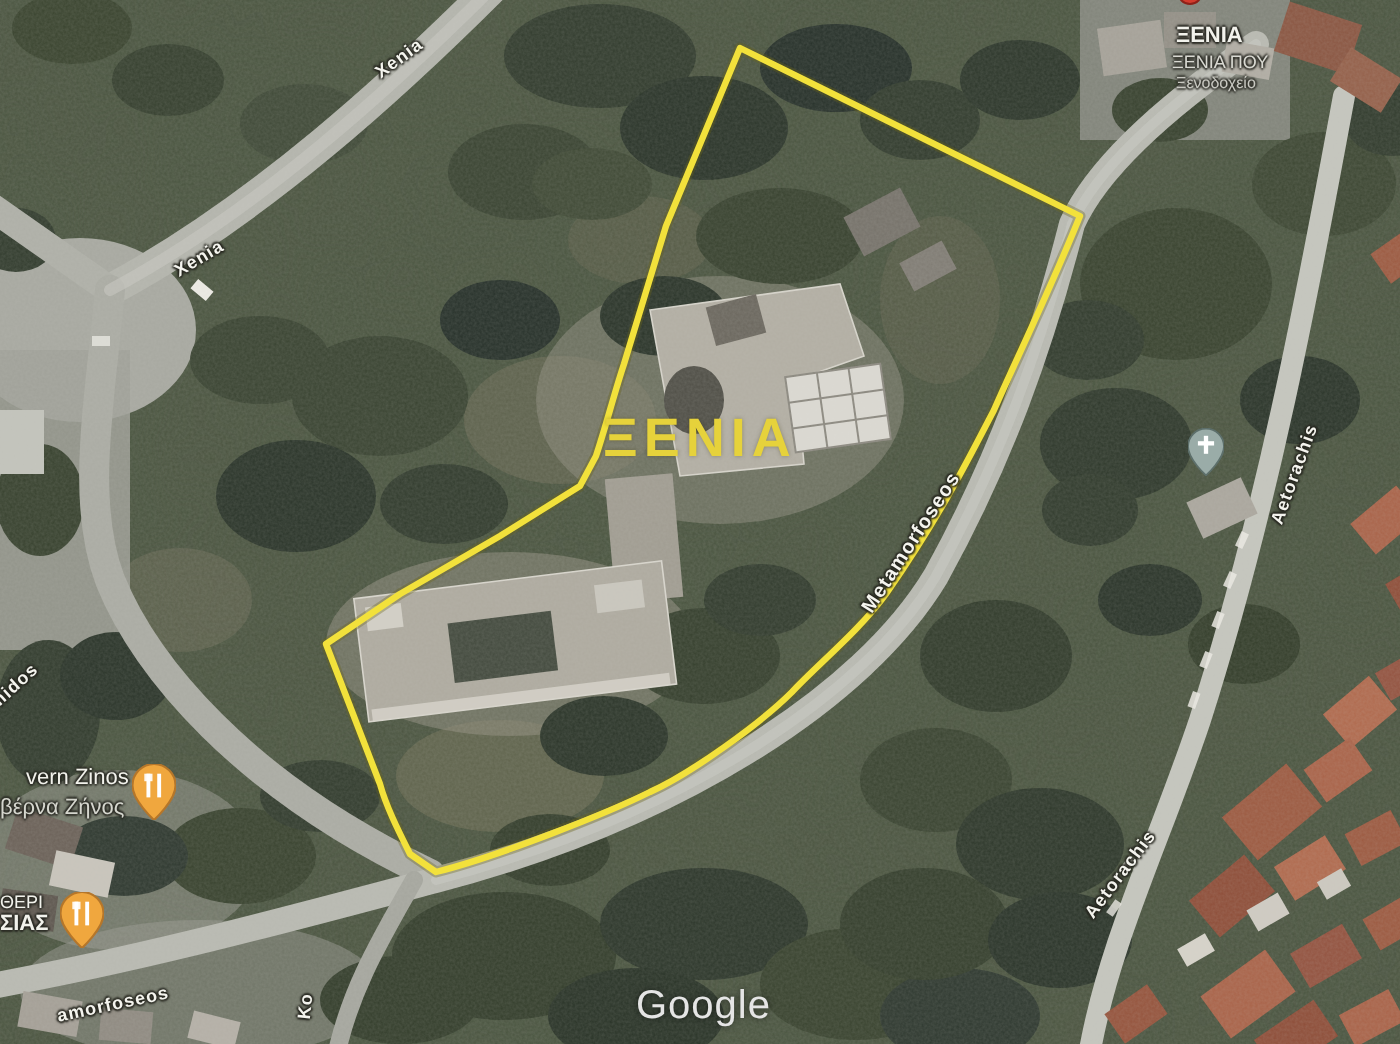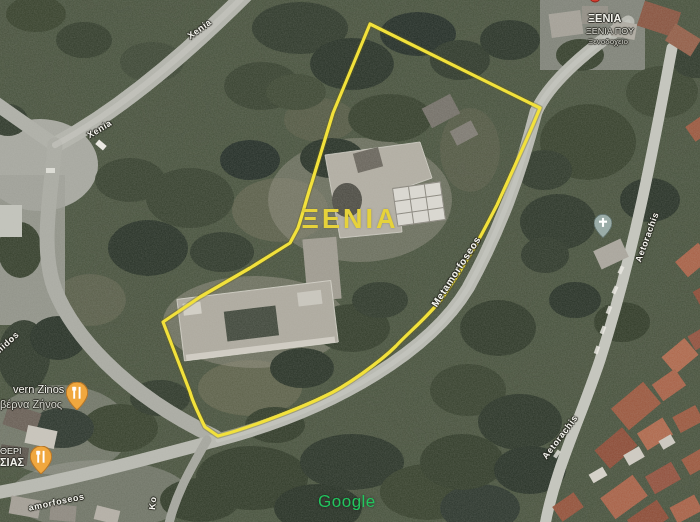--- a/index.html
+++ b/index.html
@@ -31,21 +31,21 @@
   .tav2{left:0;top:398px;font-size:11px;color:#d5d6ce;}
   .tavb1{left:0;top:446px;font-size:9px;}
   .tavb2{left:0;top:456px;font-size:11px;font-weight:bold;}
   .parcel{
     color:#e6d23b;font-weight:bold;font-size:27px;letter-spacing:3px;
     text-align:center;text-shadow:0 0 2px rgba(60,55,0,.35);
   }
   .parcel.l1{left:250px;top:204px;width:200px;}
   .parcel.l2{left:225px;top:259px;width:250px;}
   .google{
-    left:318px;top:492px;color:#22c55e;font-size:17px;font-weight:500;letter-spacing:.5px;
+    left:318px;top:492px;color:#e5e5e5;font-size:20px;font-weight:500;letter-spacing:.5px;
     text-shadow:0 0 3px rgba(0,0,0,.55);
   }
   .pin{position:absolute;}
 </style>
 </head>
 <body>
 
 <div class="stage">
 
   <svg class="scene" width="700" height="522" viewBox="0 0 700 522">

